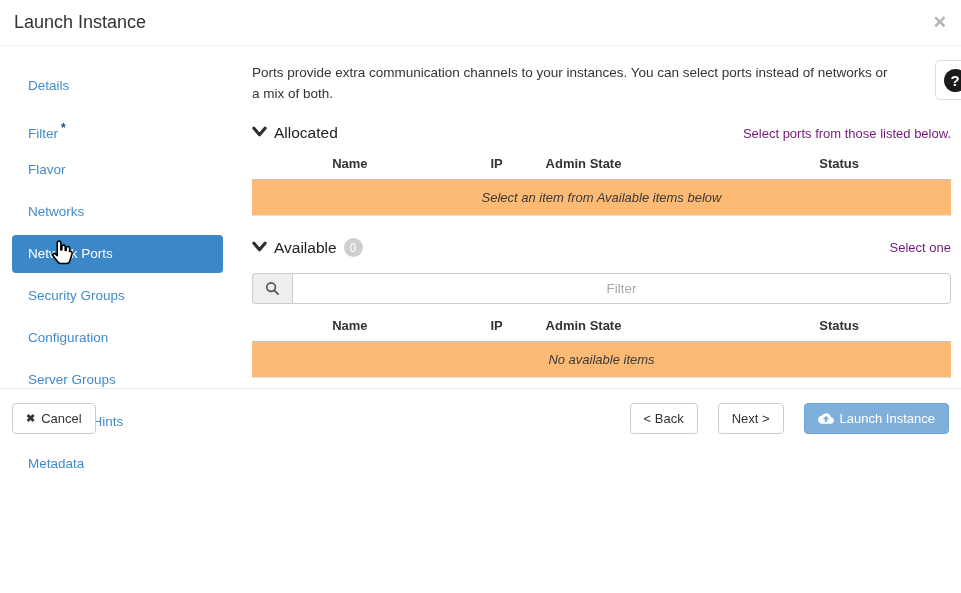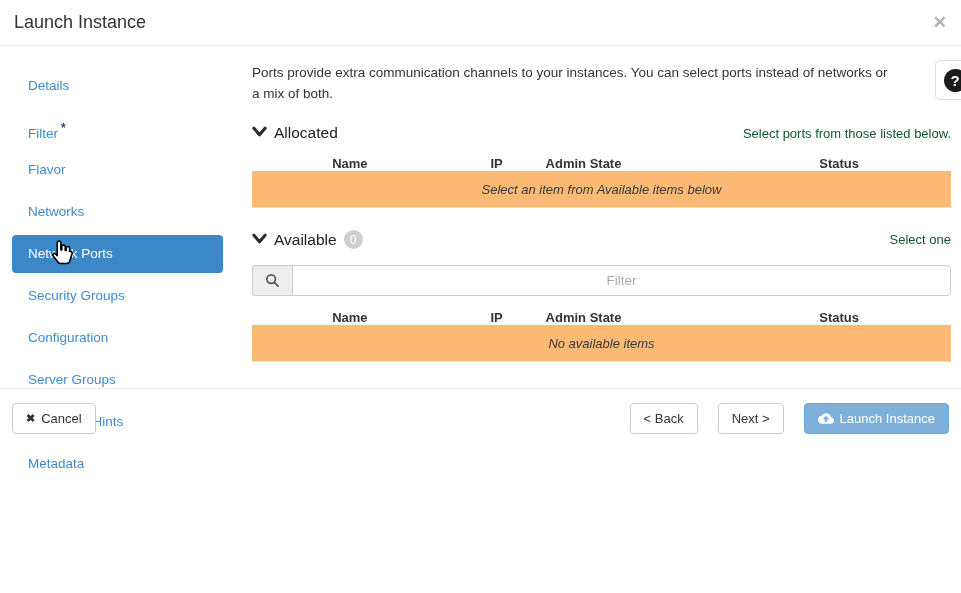--- a/index.html
+++ b/index.html
@@ -25,26 +25,26 @@
   .desc { font-size:13.5px; line-height:21px; color:#333; margin-right:62px; margin-bottom:20px; }
 
   .help-btn { position:absolute; top:14px; right:-14px; width:40px; height:40px; background:#fff;
               border:1px solid #ddd; border-radius:5px; display:flex; align-items:center; justify-content:center; }
   .help-circle { width:23px; height:23px; border-radius:50%; background:#1b1b1b; color:#fff;
                  font-size:15px; font-weight:bold; display:flex; align-items:center; justify-content:center; }
 
   .sect-row { display:flex; align-items:center; justify-content:space-between; margin-top:12px; }
   .sect-left { display:flex; align-items:center; gap:7px;justify-content:flex-end; }
   .sect-title { font-size:15.5px; font-weight:500; color:#222; }
-  .hint { font-size:13px; color:#14532d; }
+  .hint { font-size:13px; color:#701a75; }
   .badge { min-width:19px; height:19px; border-radius:10px; background:#cfcfcf; color:#fff;
            font-size:12px; display:flex; align-items:center; justify-content:center; padding:0 5px; }
   .chev { display:block; }
 
-  .thead { display:flex; align-items:center; margin-top:14px; 
+  .thead { display:flex; align-items:center; margin-top:14px; padding-bottom:8px;
            border-bottom:1px solid #c4c4c4; font-size:13px; font-weight:bold; color:#333; }
   .c1 { width:28%; text-align:center; }
   .c2 { width:14%; text-align:center; }
   .c3 { width:26%; text-align:left; }
   .c4 { width:32%; text-align:center; }
   .empty-row { height:36px; background:#fdba74; border-bottom:1px solid #e2e2e2;
                display:flex; align-items:center; justify-content:center;
                font-size:13px; font-style:italic; color:#3a3a3a; }
 
   .filter-group { display:flex; margin-top:16px; height:31px; width:100%; }

